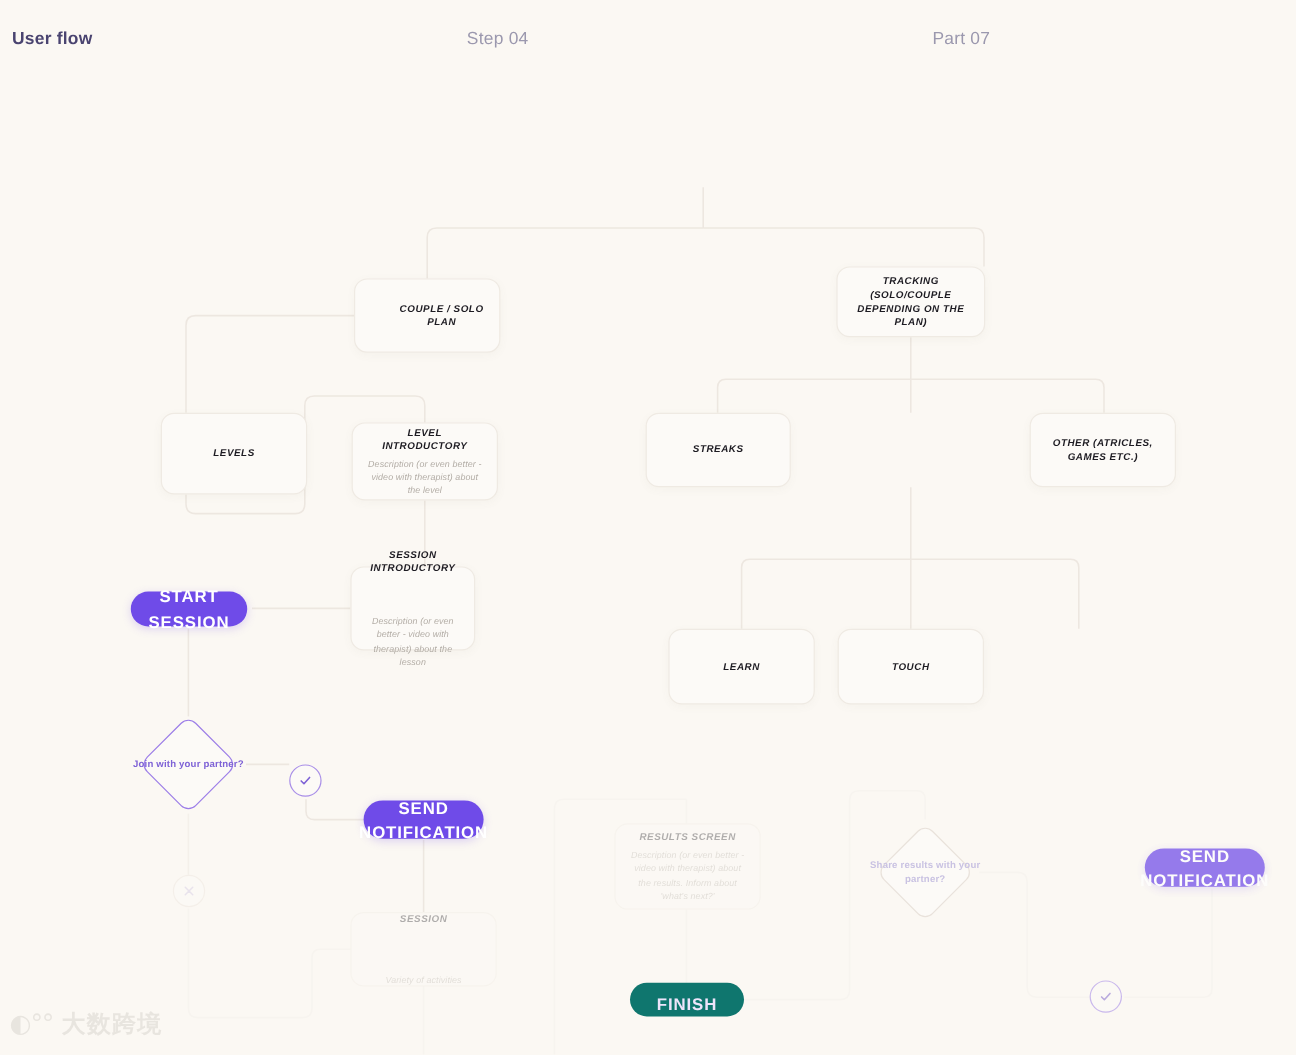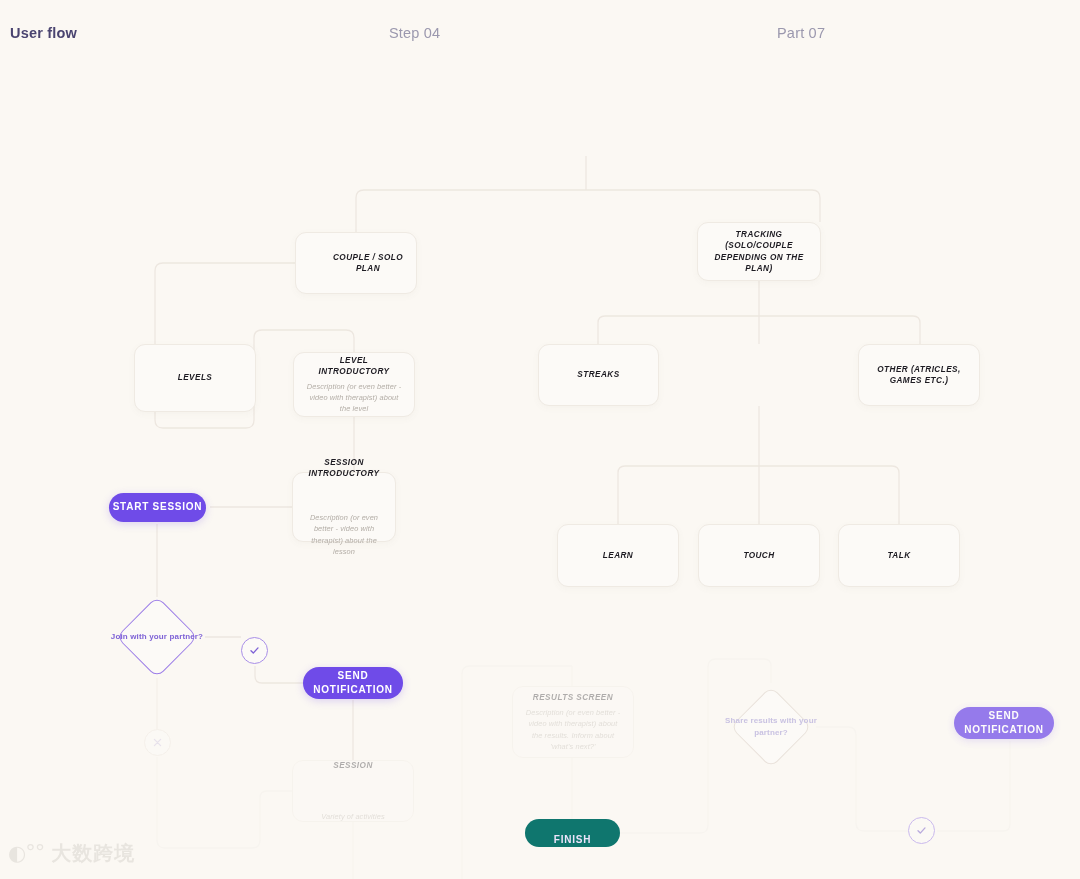--- a/index.html
+++ b/index.html
@@ -40,21 +40,21 @@
   .node .d {
     font-size: 7.4px; font-weight: 400; color: #B3ADA6;
     line-height: 1.5; margin-top: 4px; letter-spacing: .1px;
   }
   .node.ghost { opacity: .34; box-shadow: none; }
 
   
   .pill {
     position: absolute; display: flex; align-items: center; justify-content: center;
     text-align: center; border-radius: 999px; background: #6F4BE8;
-    color: #fff; font-size: 10px; font-weight: 700;
+    color: #fff; font-size: 14px; font-weight: 700;
     letter-spacing: .75px; line-height: 1.45; text-transform: uppercase;
     box-shadow: 0 2px 8px rgba(111,75,232,.22);
   }
   .pill.big { font-size: 10px; letter-spacing: 1.1px; border-radius: 13px; }
   .pill.pale { background: #0f766e; box-shadow: none; color: #EDE4FB; align-items: flex-end; }
 
   
   .dmd { position: absolute; }
   .dmd .sq {
     position: absolute; left: 0; top: 0; width: 100%; height: 100%;
@@ -177,23 +177,20 @@
   </div>
 
   <div class="node" style="left:698px;top:524px;width:122px;height:63px;">
     <span class="t">TOUCH</span>
   </div>
 
   <div class="node" style="left:557px;top:524px;width:122px;height:63px;">
     <span class="t">LEARN</span>
   </div>
 
-  <div class="node" style="left:838px;top:524px;width:122px;height:63px;">
-    <span class="t">TALK</span>
-  </div>
 
   <div class="pill" style="left:109px;top:493px;width:97px;height:29px;">
     <span>START SESSION</span>
   </div>
 
   <div class="dmd" style="left:128px;top:608px;width:58px;height:58px;">
     <div class="sq"></div>
     <div class="lbl" style="width:106px;left:-24px;">Join with your partner?</div>
   </div>
 

